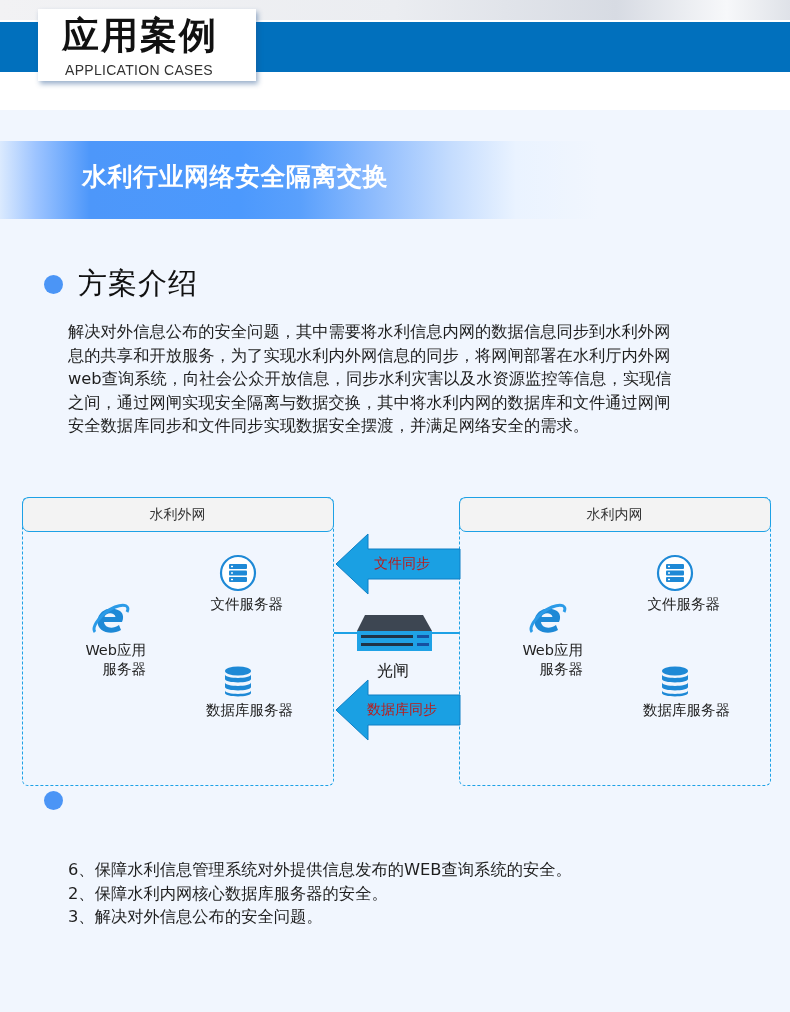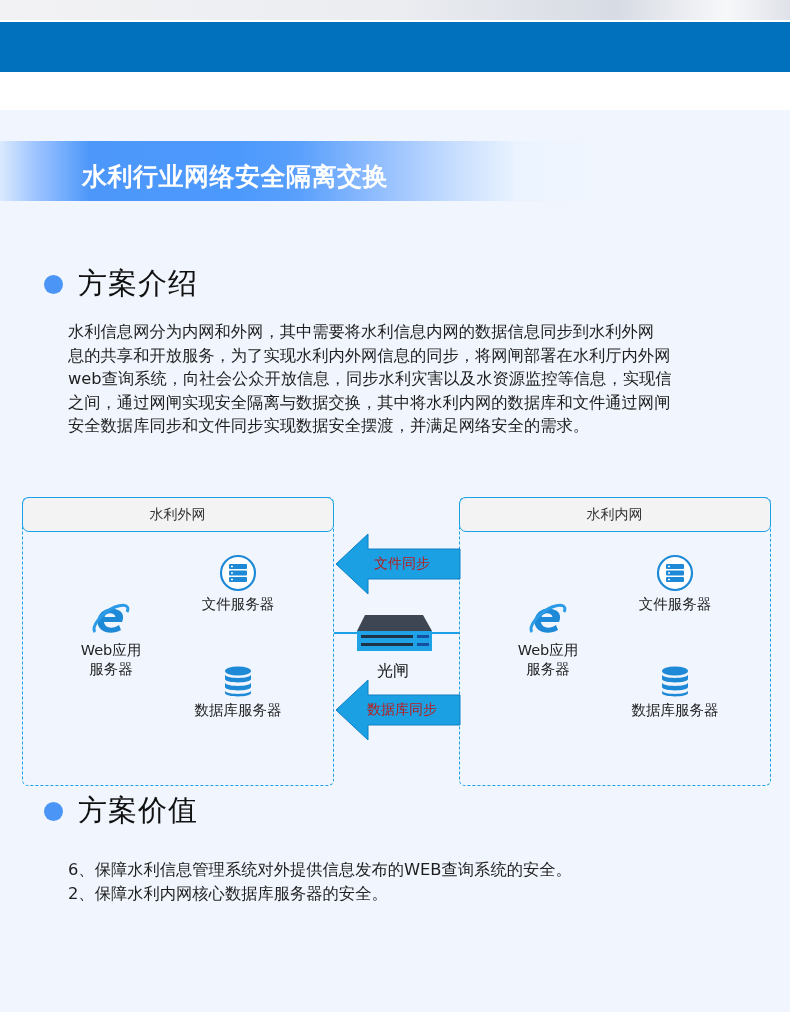--- a/index.html
+++ b/index.html
@@ -10,67 +10,71 @@
   .hdr { position: absolute; left: 0; top: 0; width: 790px; height: 110px; background: #ffffff; }
   .hdr-top { position: absolute; left: 0; top: 0; width: 790px; height: 20px;
     background: linear-gradient(90deg, #f2f2f4 0%, #ebedf1 50%, #d7dbe3 78%, #f7f8fa 92%, #dfe2e8 100%); }
   .hdr-band { position: absolute; left: 0; top: 22px; width: 790px; height: 50px; background: #0170bd; }
   .hdr-card { position: absolute; left: 38px; top: 9px; width: 218px; height: 72px; background: #ffffff;
     box-shadow: 2px 3px 5px rgba(30,80,140,0.45); }
   .hdr-title { position: absolute; left: 24px; top: 4px; font-size: 37px; font-weight: bold; color: #111; letter-spacing: 2px; line-height: 46px; }
   .hdr-sub { position: absolute; left: 27px; top: 53px; font-family: "Liberation Sans", sans-serif; font-size: 14px; color: #333; letter-spacing: 0.3px; }
 
   
-  .banner { position: absolute; left: 0; top: 141px; width: 600px; height: 60px;
+  .banner { position: absolute; left: 0; top: 141px; width: 600px; height: 78px;
     background: linear-gradient(90deg, #dbeafe 0%, #9dc4ff 6%, #4d97fa 15%, #4c99fd 40%, #5aa0fc 50%, #8dbbfd 62%, #c4dcfe 75%, #eaf3ff 86%, rgba(241,246,254,0) 100%); }
   .banner-text { position: absolute; left: 82px; top: 19px; font-size: 25px; color: #ffffff; font-weight: bold; letter-spacing: 0.5px; }
 
   
   .sec { position: absolute; left: 44px; display: flex; align-items: center; }
   .sec-dot { width: 19px; height: 19px; border-radius: 50%; background: #4b95f6; margin-right: 15px; }
   .sec-title { font-size: 29px; color: #111; letter-spacing: 1px; text-align: right; }
 
   .intro { position: absolute; left: 68px; top: 320px; width: 670px; font-size: 16.3px; line-height: 23.5px; color: #1e1e1e; }
 
   
   .panel { position: absolute; top: 497px; width: 312px; height: 289px; border: 1.5px dashed #1da1e6; border-radius: 6px; }
   .panel-head { position: absolute; left: -1.5px; top: -1.5px; width: 312px; height: 35px; background: #f3f3f3; border: 1.5px solid #1da1e6;
     border-radius: 7px; text-align: center; line-height: 32px; font-size: 14px; color: #333; }
   .panel.left { left: 22px; }
   .panel.right { left: 459px; }
 
-  .node { position: absolute; text-align: center; font-size: 14.5px; color: #222; line-height: 19px; }
+  .node { position: absolute; text-align: right; font-size: 14.5px; color: #222; line-height: 19px; }
   .ic { display: block; margin: 0 auto 3px auto; }
 
   .arrow { position: absolute; }
   .arrow-label { position: absolute; font-size: 14px; color: #b91c1c; }
 
   .gate-label { position: absolute; left: 377px; top: 661px; font-size: 16px; font-weight: normal; color: #111; }
   .hline { position: absolute; height: 1.5px; background: #1da1e6; }
 
   .values { position: absolute; left: 68px; top: 858px; font-size: 16.3px; line-height: 23.5px; color: #1e1e1e; }
 </style>
 </head>
 <body>
 
 <div class="hdr">
   <div class="hdr-top"></div>
   <div class="hdr-band"></div>
+  <div class="hdr-card">
+    <div class="hdr-title">应用案例</div>
+    <div class="hdr-sub">APPLICATION CASES</div>
+  </div>
 </div>
 
 <div class="banner">
   <div class="banner-text">水利行业网络安全隔离交换</div>
 </div>
 
 <div class="sec" style="top:264px;">
   <span class="sec-dot"></span>
   <span class="sec-title">方案介绍</span>
 </div>
 <div class="intro">
-  <div>水利信息网分为内网和外网，其中需要将水利信息内网的数据信息同步到水利外网</div>
+  <div>解决对外信息公布的安全问题，其中需要将水利信息内网的数据信息同步到水利外网</div>
   <div>息的共享和开放服务，为了实现水利内外网信息的同步，将网闸部署在水利厅内外网</div>
   <div>web查询系统，向社会公众开放信息，同步水利灾害以及水资源监控等信息，实现信</div>
   <div>之间，通过网闸实现安全隔离与数据交换，其中将水利内网的数据库和文件通过网闸</div>
   <div>安全数据库同步和文件同步实现数据安全摆渡，并满足网络安全的需求。</div>
 </div>
 
 <div>
 
   <div class="hline" style="left:334px; top:632px; width:126px;"></div>
 
@@ -162,18 +166,18 @@
   <div class="gate-label">光闸</div>
 
   <svg class="arrow" style="left:334px; top:679px;" width="127" height="62" viewBox="0 0 127 62">
     <polygon points="126,16 34,16 34,1 2,31 34,61 34,46 126,46" fill="#1aa0e3" stroke="#0f7fc4" stroke-width="1"></polygon>
   </svg>
   <div class="arrow-label" style="left:367px; top:701px;">数据库同步</div>
 </div>
 
 <div class="sec" style="top:791px;">
   <span class="sec-dot"></span>
-  <span class="sec-title">方案价值</span>
 </div>
 <div class="values">
   <div>6、保障水利信息管理系统对外提供信息发布的WEB查询系统的安全。</div>
   <div>2、保障水利内网核心数据库服务器的安全。</div>
+  <div>3、解决对外信息公布的安全问题。</div>
 </div>
 
 </body></html>

